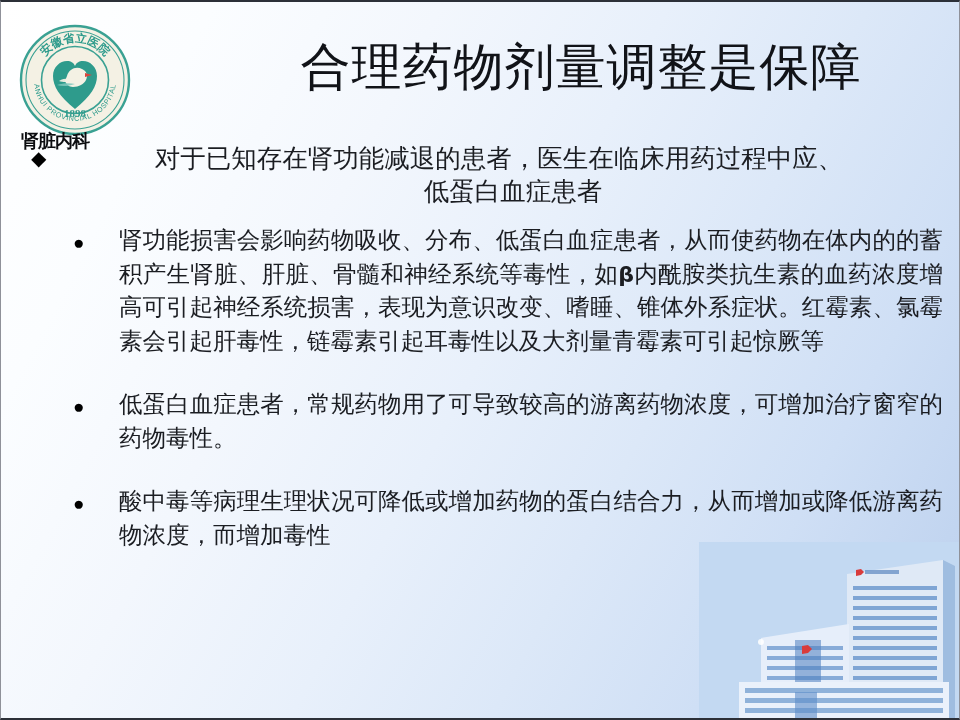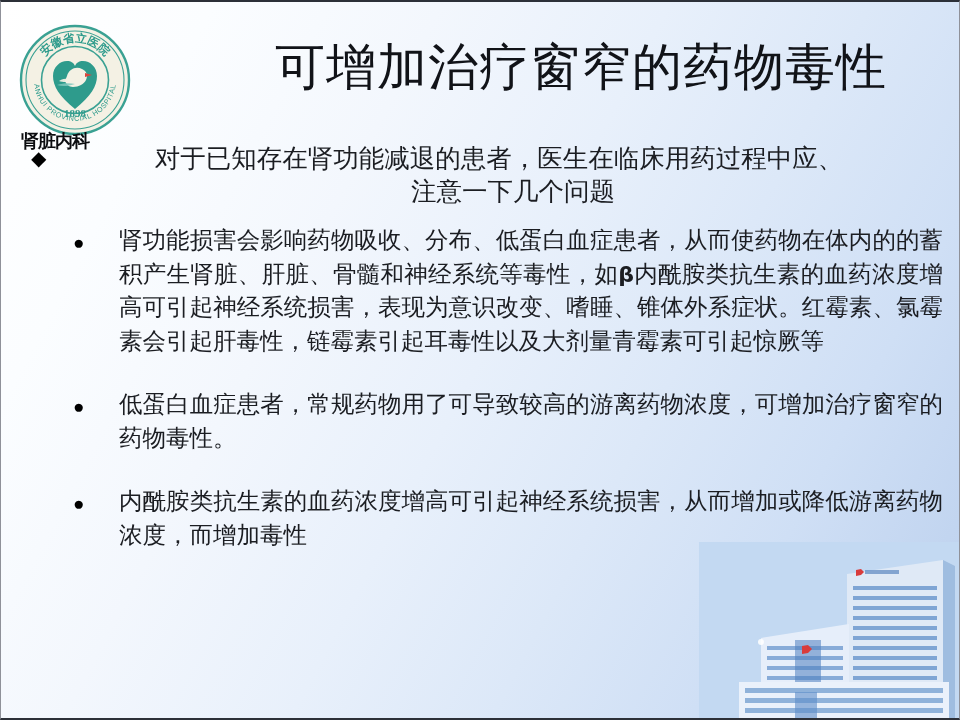--- a/index.html
+++ b/index.html
@@ -175,49 +175,49 @@
       <text font-size="11.5" fill="#2e9b8c" font-family="&quot;DejaVu Serif&quot;, serif" font-weight="bold">
         <textPath href="#arcTop" startOffset="50%" text-anchor="middle">安徽省立医院</textPath>
       </text>
       <text font-size="7.2" fill="#2e9b8c" font-family="&quot;Liberation Sans&quot;, sans-serif" letter-spacing="0.6">
         <textPath href="#arcBot" startOffset="50%" text-anchor="middle">ANHUI PROVINCIAL HOSPITAL</textPath>
       </text>
       <text x="56" y="93" font-size="11" fill="#2e9b8c" text-anchor="middle" font-family="&quot;Liberation Serif&quot;, serif" font-weight="bold">1898</text>
     </svg>
   </div>
 
-  <div id="title">可增加治疗窗窄的药物毒性</div>
+  <div id="title">合理药物剂量调整是保障</div>
 
   <div id="dept">肾脏内科</div>
 
   <div id="lead">
     <div class="row">
       <div class="dia">◆</div>
       <div class="body">
         <span>对于已知存在肾功能减退的患者，医生在临床用药过程中应、</span>
-        <span class="l2">注意一下几个问题</span>
+        <span class="l2">低蛋白血症患者</span>
       </div>
     </div>
   </div>
 
   <div id="bullets">
 
     <div class="bullet">
       <div class="dot">●</div>
       <div class="btext"><span>肾功能损害会影响药物吸收、分布、低蛋白血症患者，从而使药物在体内的的蓄积产生肾脏、肝脏、骨髓和神经系统等毒性，如</span><span class="beta">β</span><span>内酰胺类抗生素的血药浓度增高可引起神经系统损害，表现为意识改变、嗜睡、锥体外系症状。红霉素、氯霉素会引起肝毒性，链霉素引起耳毒性以及大剂量青霉素可引起惊厥等</span></div>
     </div>
 
     <div class="bullet" style="margin-top:30px;">
       <div class="dot">●</div>
       <div class="btext"><span>低蛋白血症患者，常规药物用了可导致较高的游离药物浓度，可增加治疗窗窄的药物毒性。</span></div>
     </div>
 
     <div class="bullet" style="margin-top:30px;">
       <div class="dot">●</div>
-      <div class="btext"><span>内酰胺类抗生素的血药浓度增高可引起神经系统损害，从而增加或降低游离药物浓度，而增加毒性</span></div>
+      <div class="btext"><span>酸中毒等病理生理状况可降低或增加药物的蛋白结合力，从而增加或降低游离药物浓度，而增加毒性</span></div>
     </div>
 
   </div>
 
   <div id="building">
     <svg viewBox="0 0 260 176" width="260" height="176">
       <rect x="0" y="0" width="260" height="176" fill="#c3d9f2"></rect>
 
       <g>
         <polygon points="148,32 244,18 244,176 148,176" fill="#dfe9f6"></polygon>

